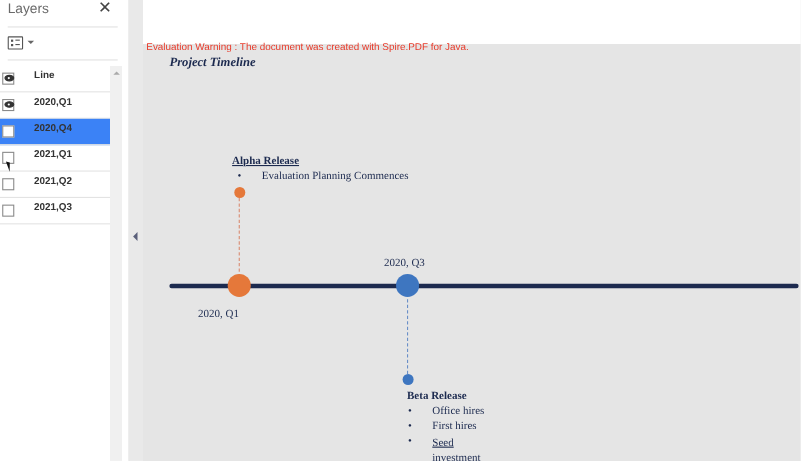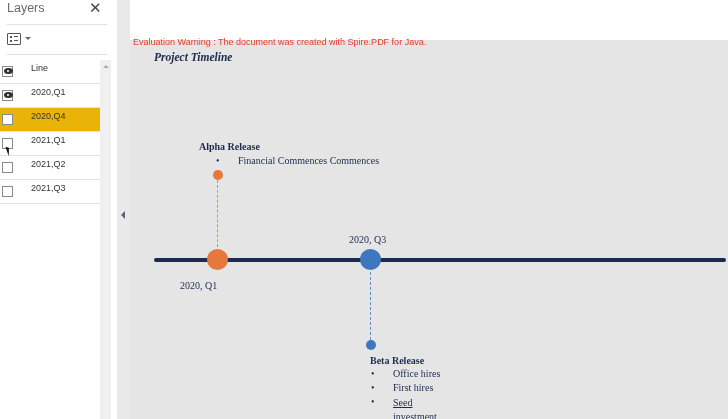--- a/index.html
+++ b/index.html
@@ -8,25 +8,25 @@
     .panel-title { position:absolute; left:7px; top:1px; font-size:12.5px; color:#6a6a6a; }
     .close-btn { position:absolute; left:89px; top:0px; font-size:15px; color:#444; cursor:pointer; line-height:16px; }
     .hr { position:absolute; left:7px; width:100px; height:1px; background:#e1e1e1; }
     .view-btn { position:absolute; left:7px; top:33px; width:26px; height:14px; cursor:pointer; }
     .view-icon { position:absolute; left:0; top:0; width:12px; height:10px; border:1px solid #555; border-radius:1px; }
     .view-icon::before { content:""; position:absolute; left:2px; top:2px; width:2px; height:2px; background:#555; box-shadow:0 4px 0 #555; }
     .view-icon::after { content:""; position:absolute; left:6px; top:2px; width:4px; height:1px; background:#555; box-shadow:0 4px 0 #555; }
     .caret { position:absolute; left:18px; top:4px; width:0; height:0; border-left:3px solid transparent; border-right:3px solid transparent; border-top:3px solid #666; }
     .layer-list { position:absolute; left:0; top:60px; width:100px; }
     .layer-row { position:relative; height:23px; border-bottom:1px solid #e3e3e3; }
-    .layer-row.selected { background:#eab308;text-align:center; }
+    .layer-row.selected { background:#3b82f6;text-align:center; }
     .layer-check { position:absolute; left:2px; top:6px; width:9px; height:9px; border:1px solid #8a8a8a; background:#fff; cursor:pointer; }
     .eye { position:absolute; left:1px; top:1px; width:7px; height:4px; border:1px solid #333; border-radius:50%; background:#333; }
     .eye::after { content:""; position:absolute; left:2px; top:1px; width:2px; height:2px; border-radius:50%; background:#fff; }
-    .layer-label { position:absolute; left:31px; top:3px; font-size:9px; font-weight:normal; color:#333; }
+    .layer-label { position:absolute; left:31px; top:3px; font-size:9px; font-weight:bold; color:#333; }
     .cursor { position:absolute; left:7px; top:146px; width:0; height:0; border-left:3px solid #111; border-top:2px solid transparent; border-bottom:8px solid transparent; transform:rotate(-20deg); }
     .scroll-track { position:absolute; left:100px; top:60px; width:11px; height:359px; background:#f0f0f0; cursor:pointer; }
     .scroll-up { position:absolute; left:3px; top:5px; width:0; height:0; border-left:3px solid transparent; border-right:3px solid transparent; border-bottom:3px solid #aaa; }
     .splitter { position:absolute; left:111px; top:0; width:6px; height:419px; background:#fff; border-right:1px solid #d0d0d0; }
     .gutter { position:absolute; left:117px; top:0; width:13px; height:419px; background:#e9e9e9; }
     .collapse-arrow { position:absolute; left:121px; top:211px; width:0; height:0; border-top:4px solid transparent; border-bottom:4px solid transparent; border-right:4px solid #5a5f7a; cursor:pointer; }
     .page { position:absolute; left:130px; top:0; width:598px; height:419px; background:#e5e5e5;margin-top:40px; }
     .warning { position:absolute; left:3px; top:-3px; font-size:9px; color:#e83a2a; white-space:nowrap; }
     .doc-title { position:absolute; left:24px; top:11px; font-family:"Liberation Serif", serif; font-style:italic; font-weight:bold; font-size:11.5px; color:#1c2a4f; }
     .timeline { position:absolute; left:24px; top:218px; width:572px; height:4px; background:#1c2a4f; border-radius:2px; }
@@ -91,24 +91,24 @@
   <span class="scroll-up"></span>
 </div>
 <div class="splitter"></div>
 <div class="gutter"></div>
 <span class="collapse-arrow"></span>
 
 <div class="page">
   <span class="warning">Evaluation Warning : The document was created with Spire.PDF for Java.</span>
   <span class="doc-title">Project Timeline</span>
 
-  <span class="serif label-sm bold" style="left:69px;top:101px;">Alpha Release</span>
+  <span class="serif label-sm bold" style="left:81px;top:101px;text-decoration:underline;">Alpha Release</span>
   <div class="bullet-row" style="left:86px;top:115px;">
     <span class="bullet">•</span>
-    <span class="btext">Financial Commences Commences</span>
+    <span class="btext">Evaluation Planning Commences</span>
   </div>
   <span class="dot orange" style="left:83px;top:130px;width:10px;height:10px;"></span>
   <span class="dashed" style="left:87px;top:140px;height:72px;border-color:#d98a70;"></span>
 
   <div class="timeline"></div>
   <span class="dot orange" style="left:77px;top:209px;width:21px;height:21px;"></span>
   <span class="serif label-sm" style="left:50px;top:240px;">2020, Q1</span>
 
   <span class="serif label-sm" style="left:219px;top:194px;">2020, Q3</span>
   <span class="dot blue" style="left:230px;top:209px;width:21px;height:21px;"></span>

